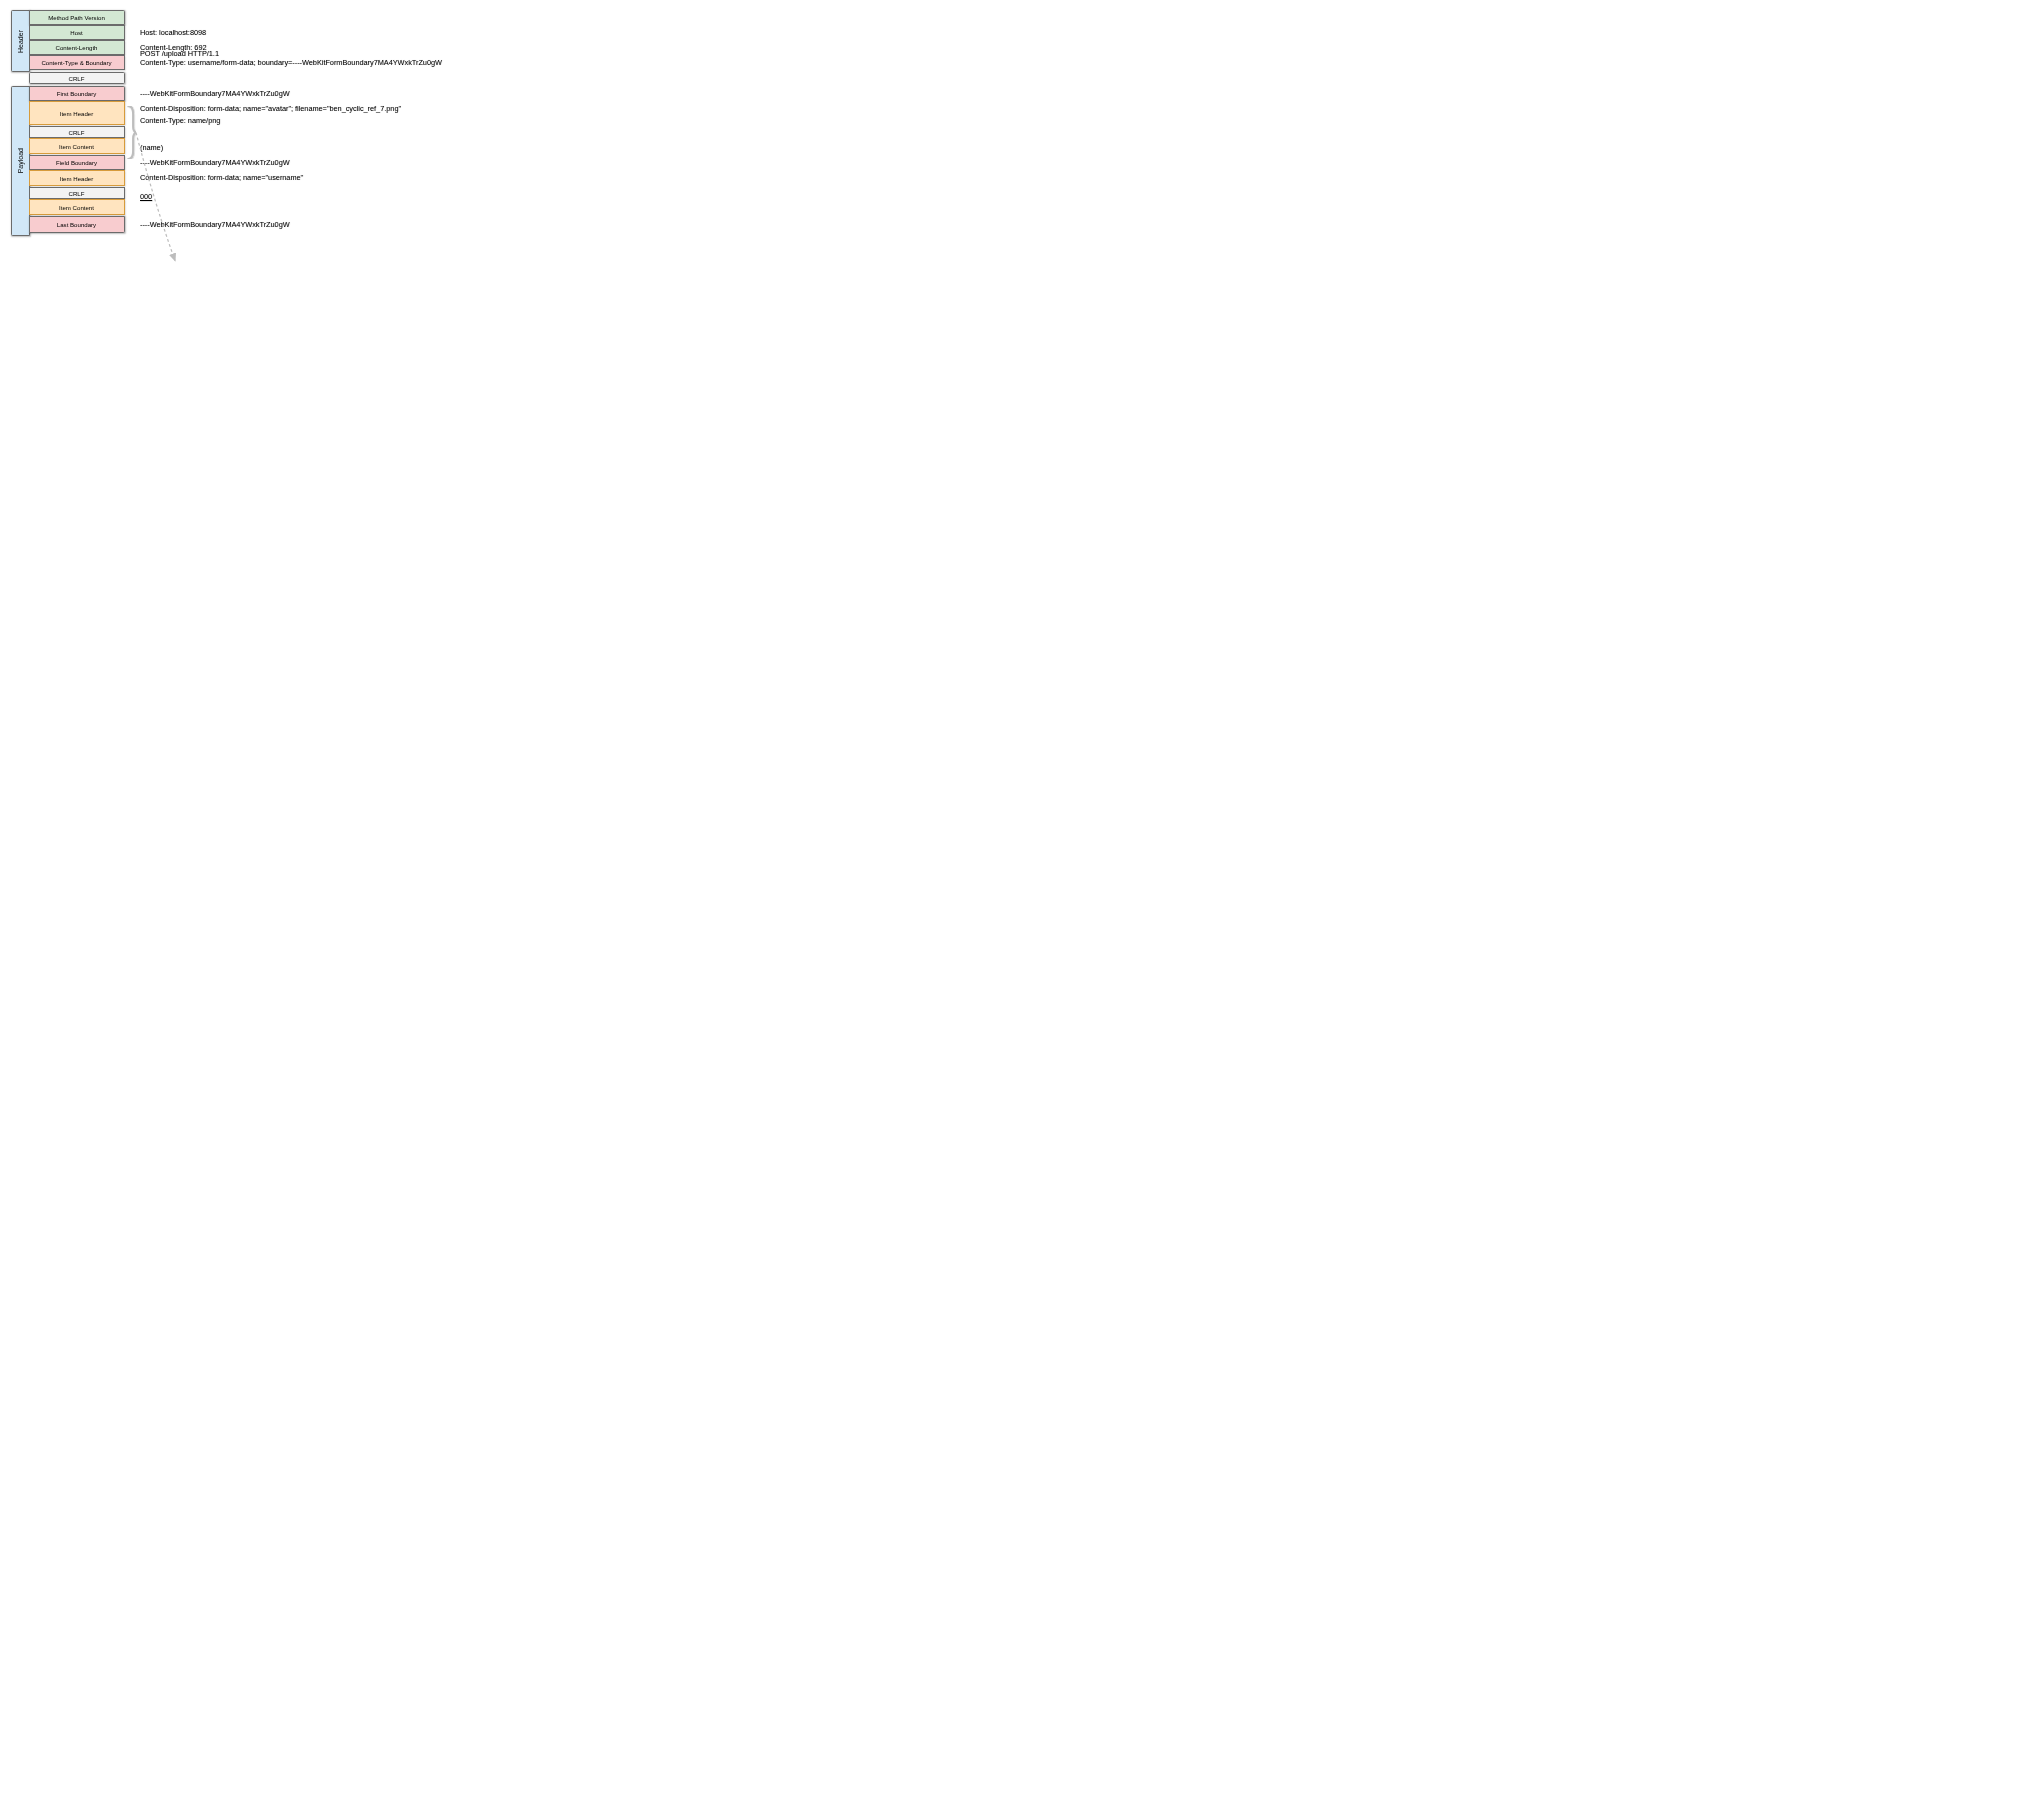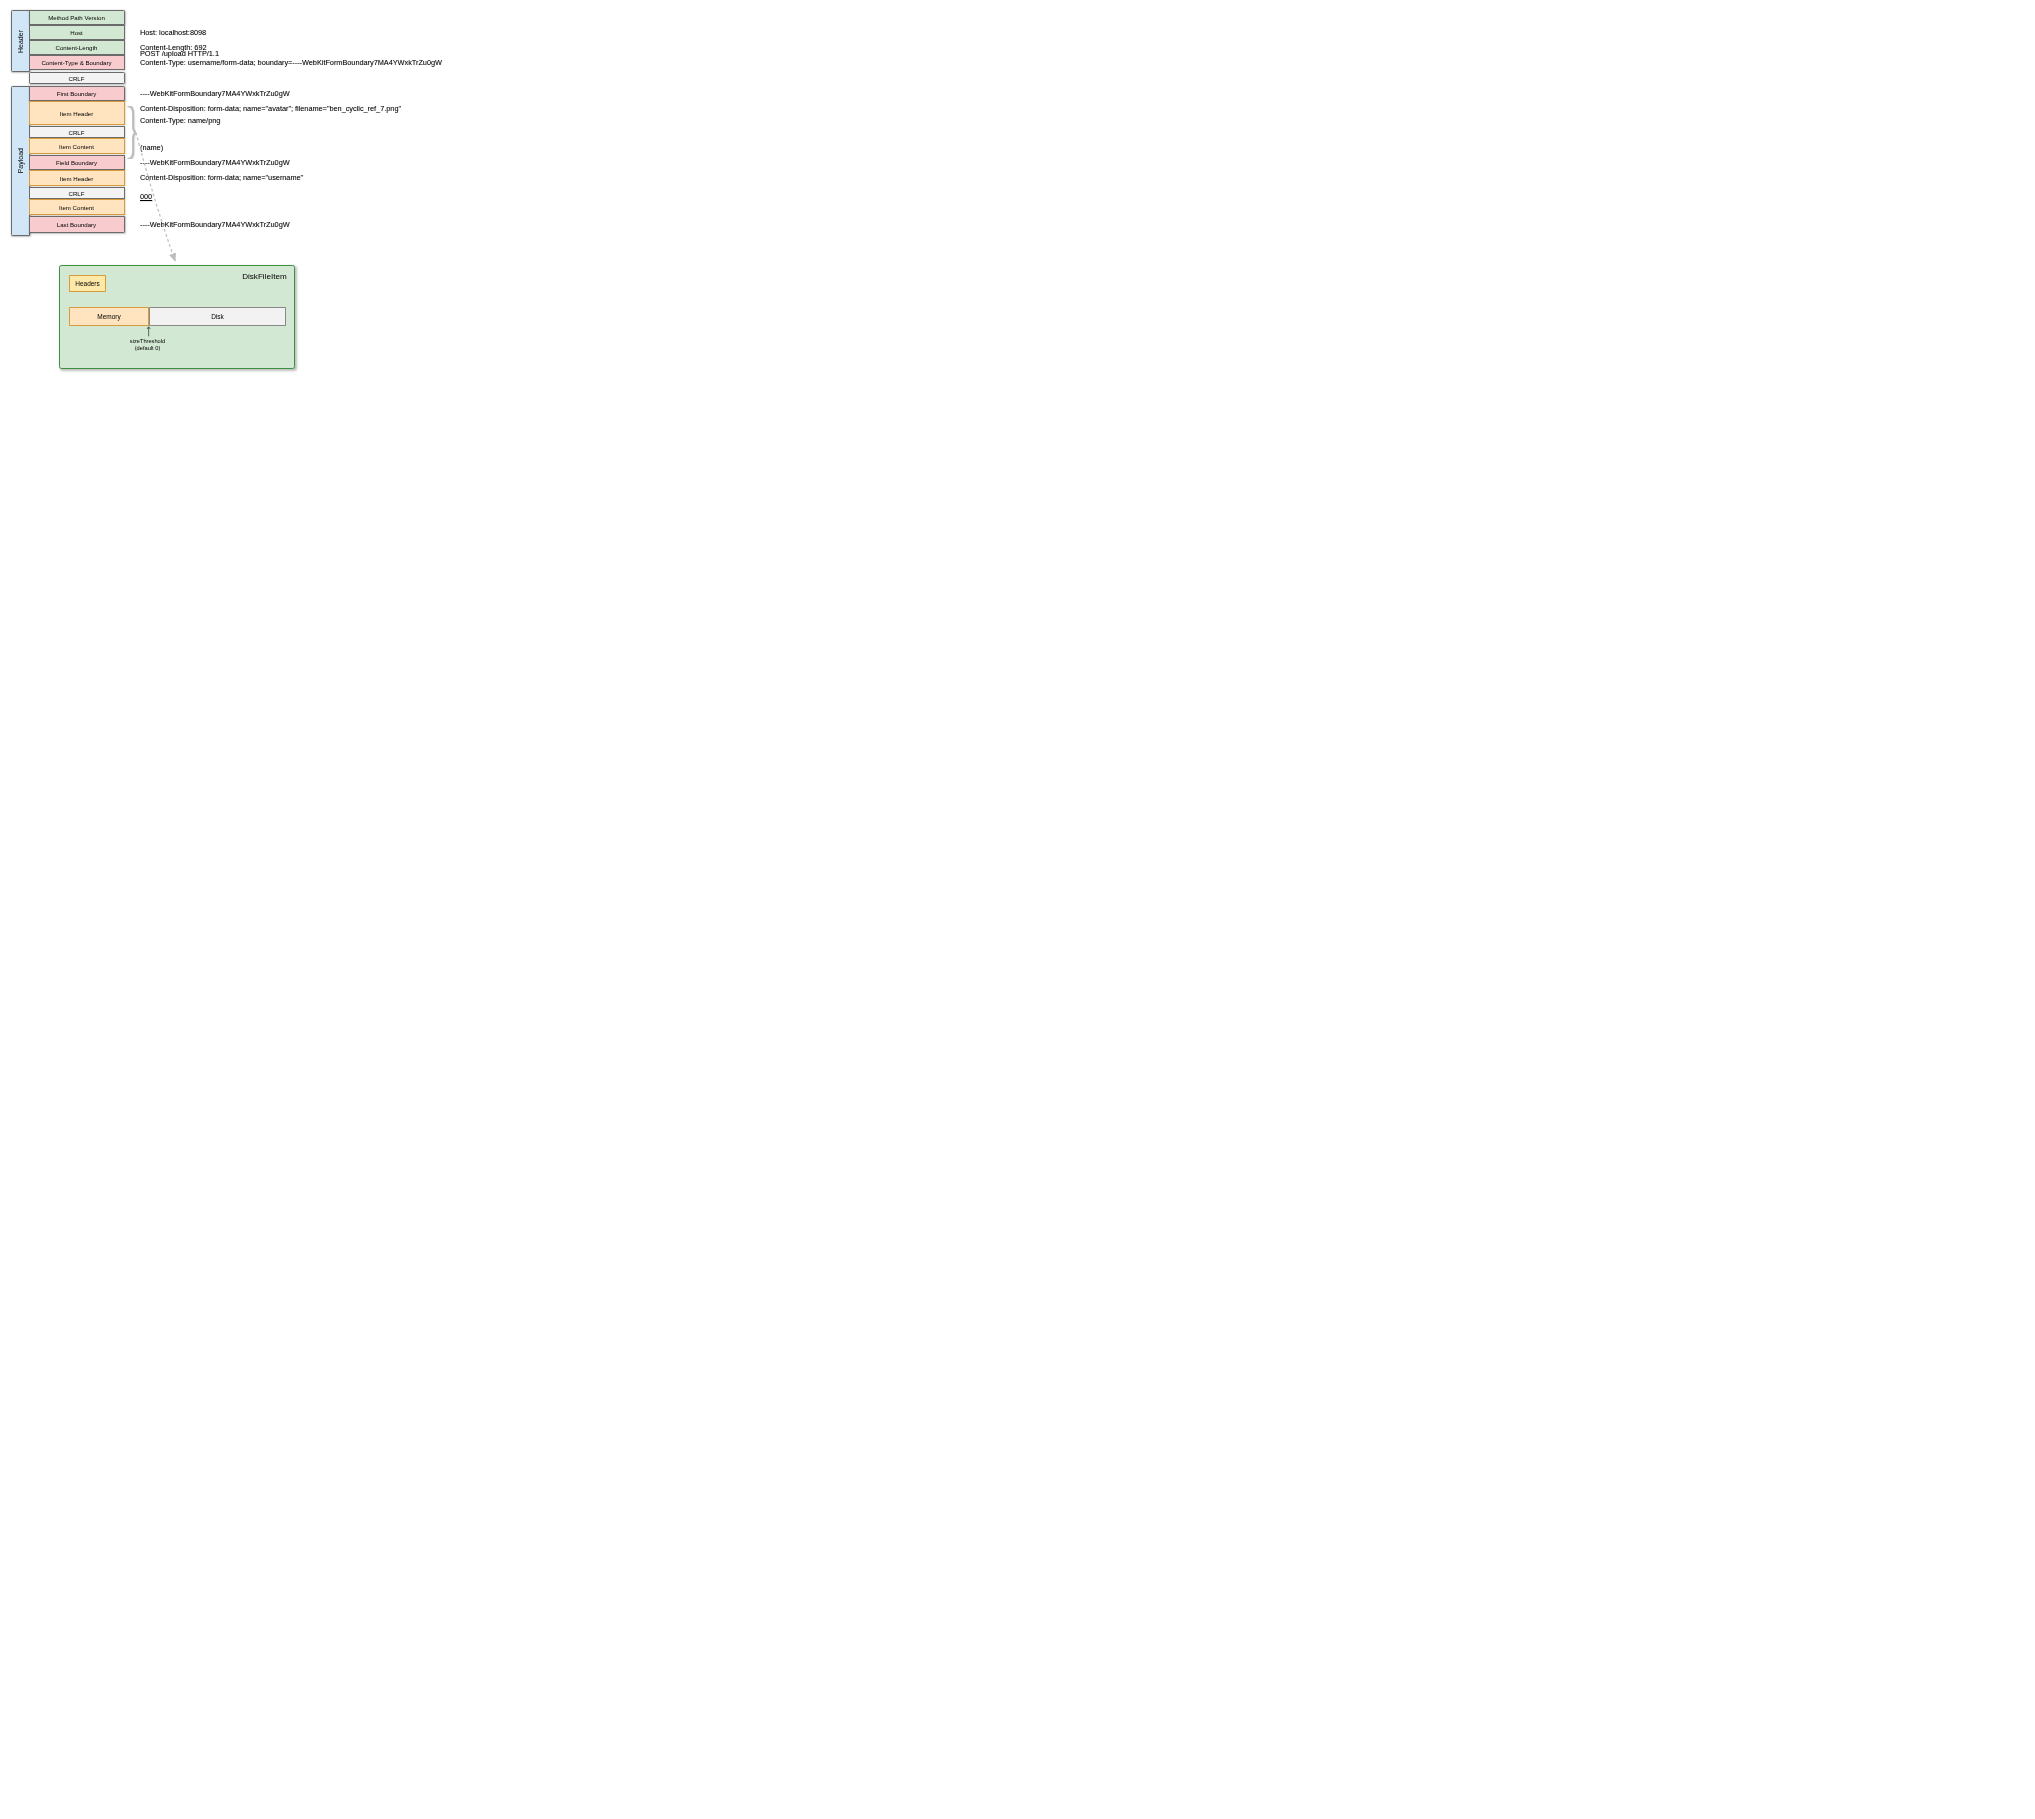--- a/index.html
+++ b/index.html
@@ -203,37 +203,15 @@
 
   <svg class="arrowSvg" viewBox="0 0 1280 960" width="521" height="391">
     <defs>
       <marker id="arrowhead" markerWidth="8" markerHeight="8" refX="6" refY="3" orient="auto">
         <path d="M0,0 L7,3 L0,6 Z" fill="#bdbdbd"></path>
       </marker>
     </defs>
     <path d="M334 325 Q380 500 430 640" fill="none" stroke="#bdbdbd" stroke-width="3" stroke-dasharray="7 6" marker-end="url(#arrowhead)"></path>
   </svg>
 
-  <div class="panel" style="left:59px; top:265px; width:234px; height:102px;">
-    <div class="panelTitle">DiskFileItem</div>
-    <div class="chip headers" style="left:9px; top:9px; width:37px; height:17px;">
-        <span>Headers</span>
-      </div>
-    <div class="chip memory" style="left:9px; top:41px; width:80px; height:19px;">
-        <span>Memory</span>
-      </div>
-    <div class="chip disk" style="left:89px; top:41px; width:137px; height:19px;">
-        <span>Disk</span>
-      </div>
-
-    <svg style="position:absolute; left:85px; top:59px; width:8.1px; height:12.2px;" viewBox="0 0 20 30" width="8.1" height="12.2">
-      <line x1="9" y1="28" x2="9" y2="6" stroke="#000" stroke-width="1.4"></line>
-      <path d="M5 10 L9 4 L13 10" fill="none" stroke="#000" stroke-width="1.4"></path>
-    </svg>
-
-    <div class="note" style="left:61px; top:72px; width:53px;">
-      <div>sizeThreshold</div>
-      <div>(default 0)</div>
-    </div>
-  </div>
 
 </div>
 
 
 </body></html>

